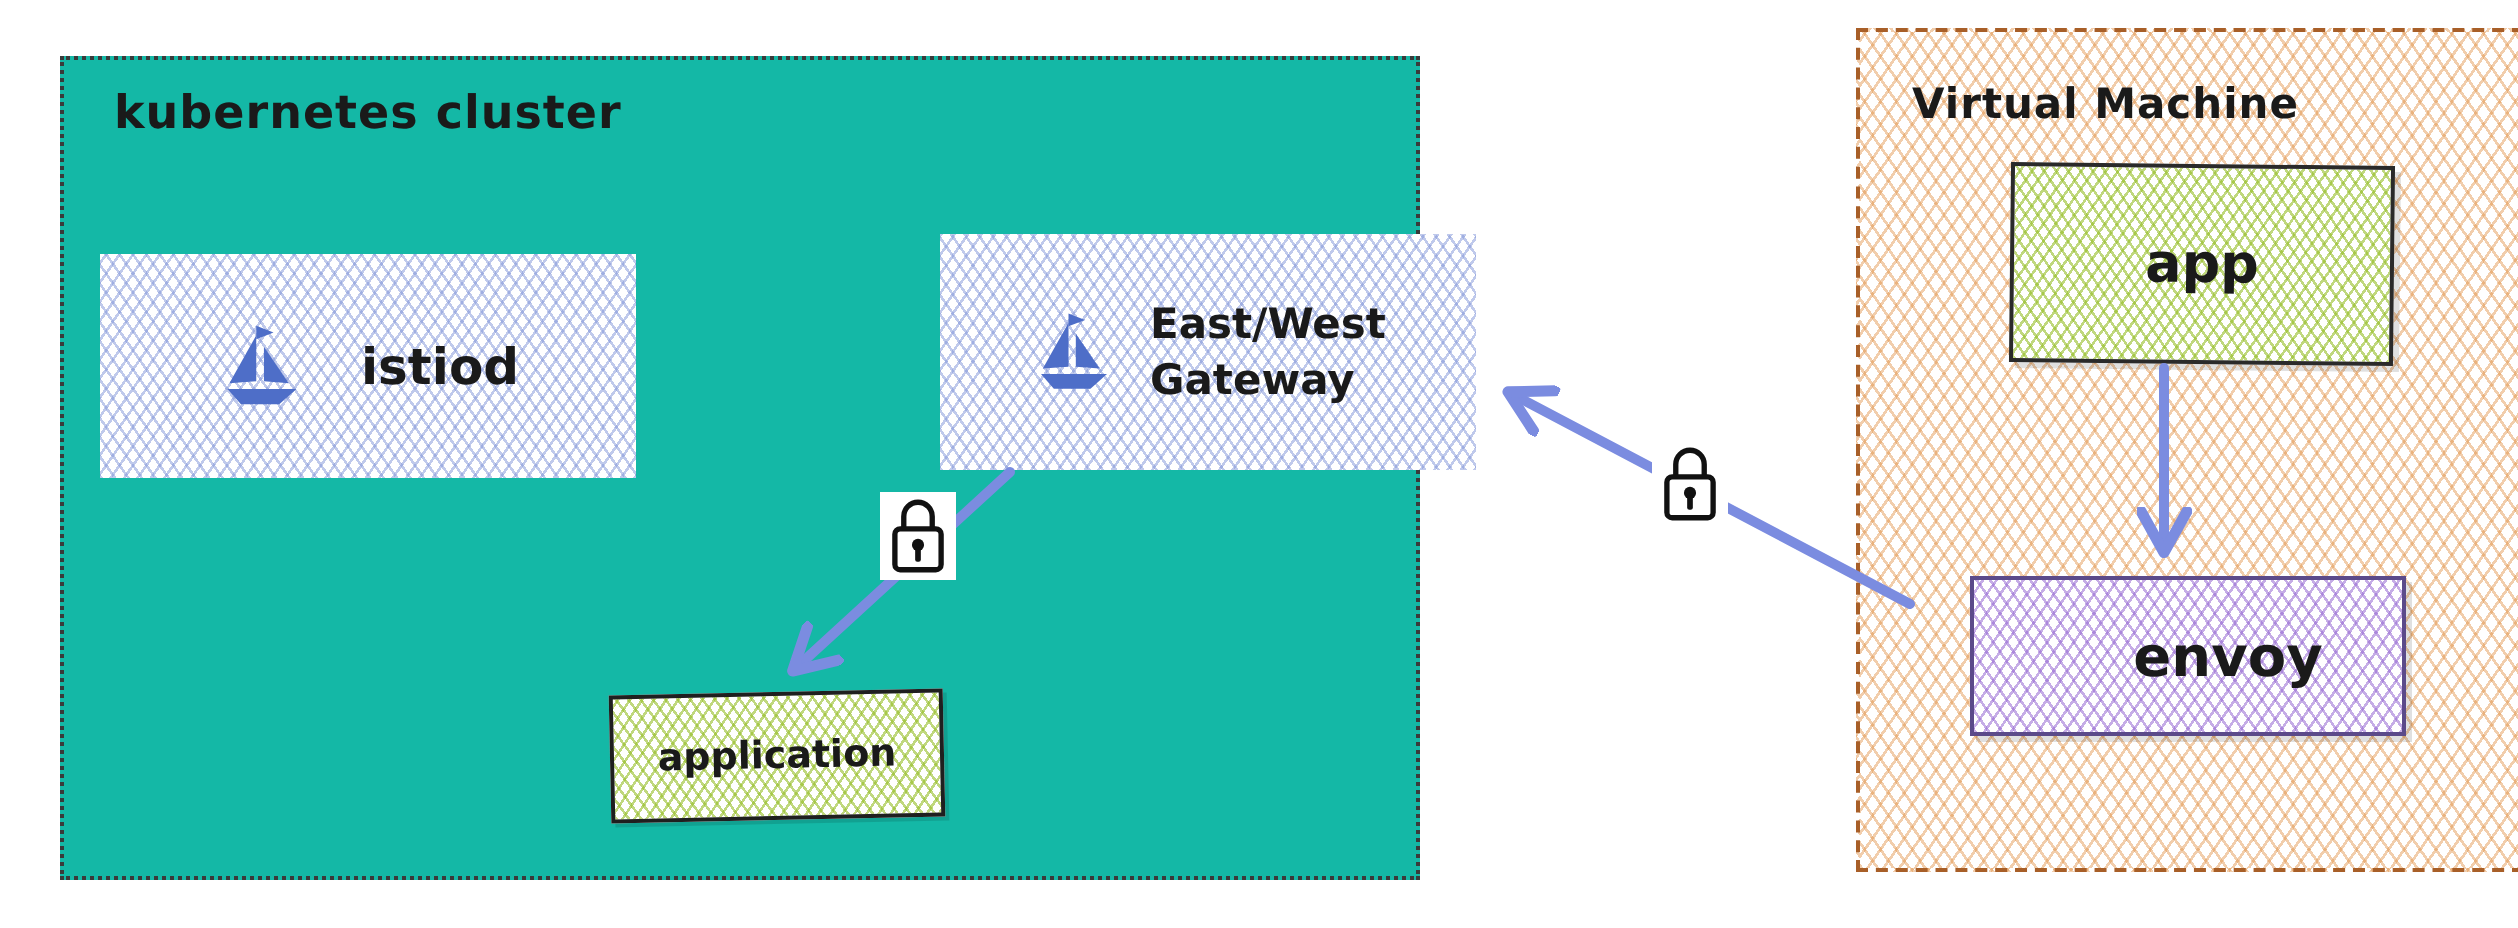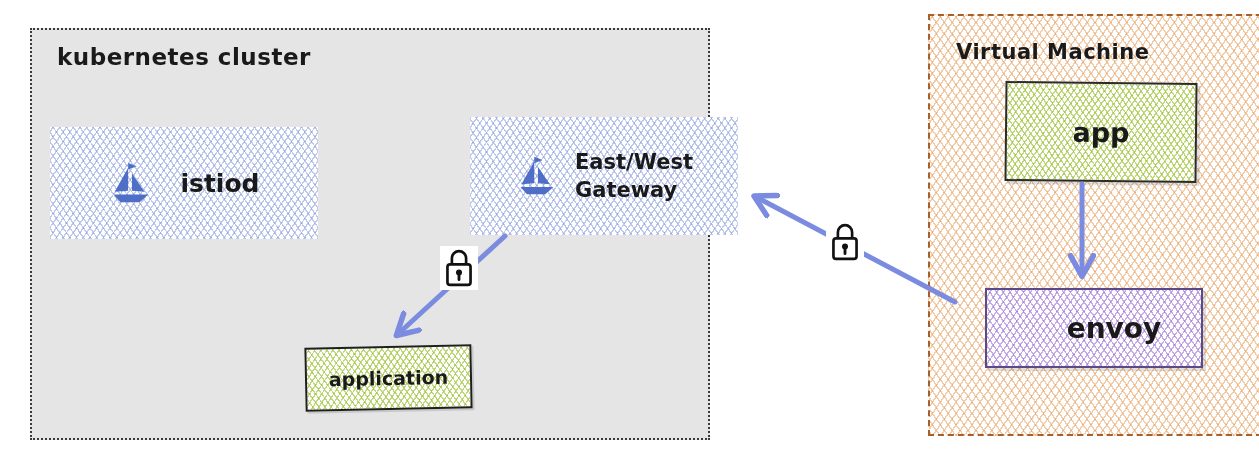--- a/index.html
+++ b/index.html
@@ -13,21 +13,21 @@
     background: #ffffff;
     overflow: hidden;
   }
 
   
   .k8s-box {
     position: absolute;
     left: 30px; top: 28px;
     width: 680px; height: 412px;
     border: 2px dotted #3a3a3a;
-    background: #e5e5e5;
+    background: #14b8a6;
   }
   .k8s-label {
     position: absolute;
     left: 25px; top: 14px;
     font-size: 23px;
     font-weight: 600;
     letter-spacing: 0.5px;
   }
 
   .vm-box {

